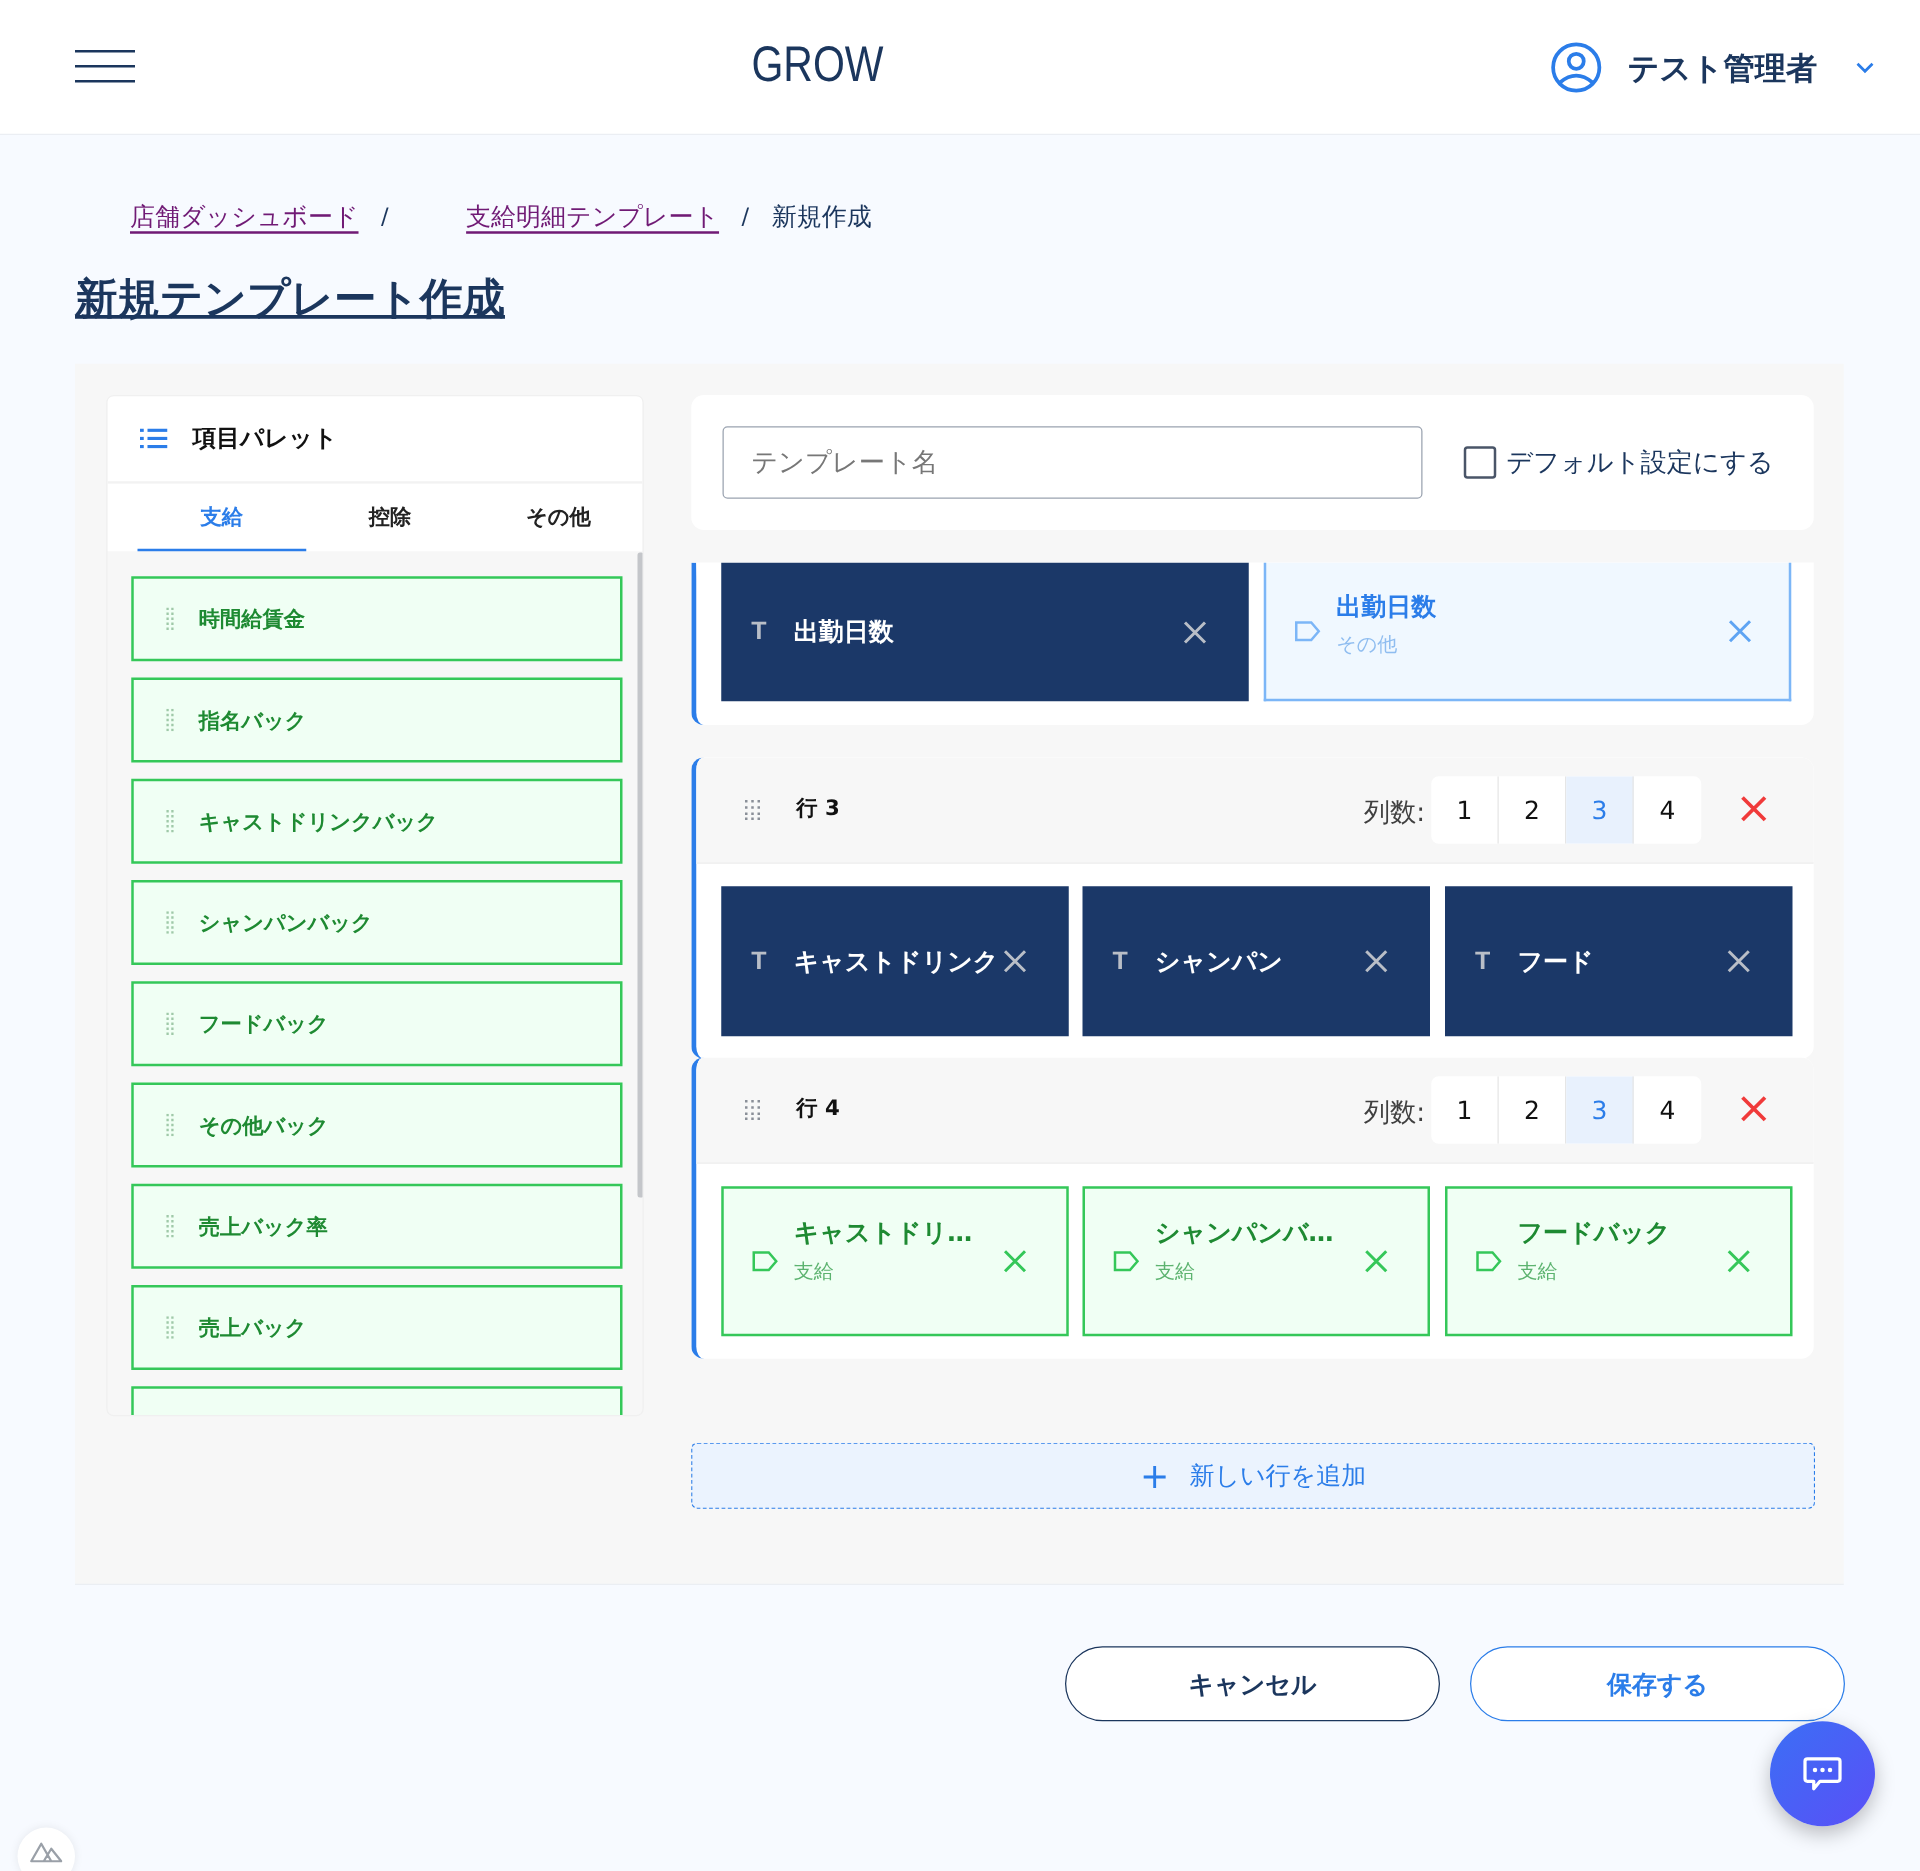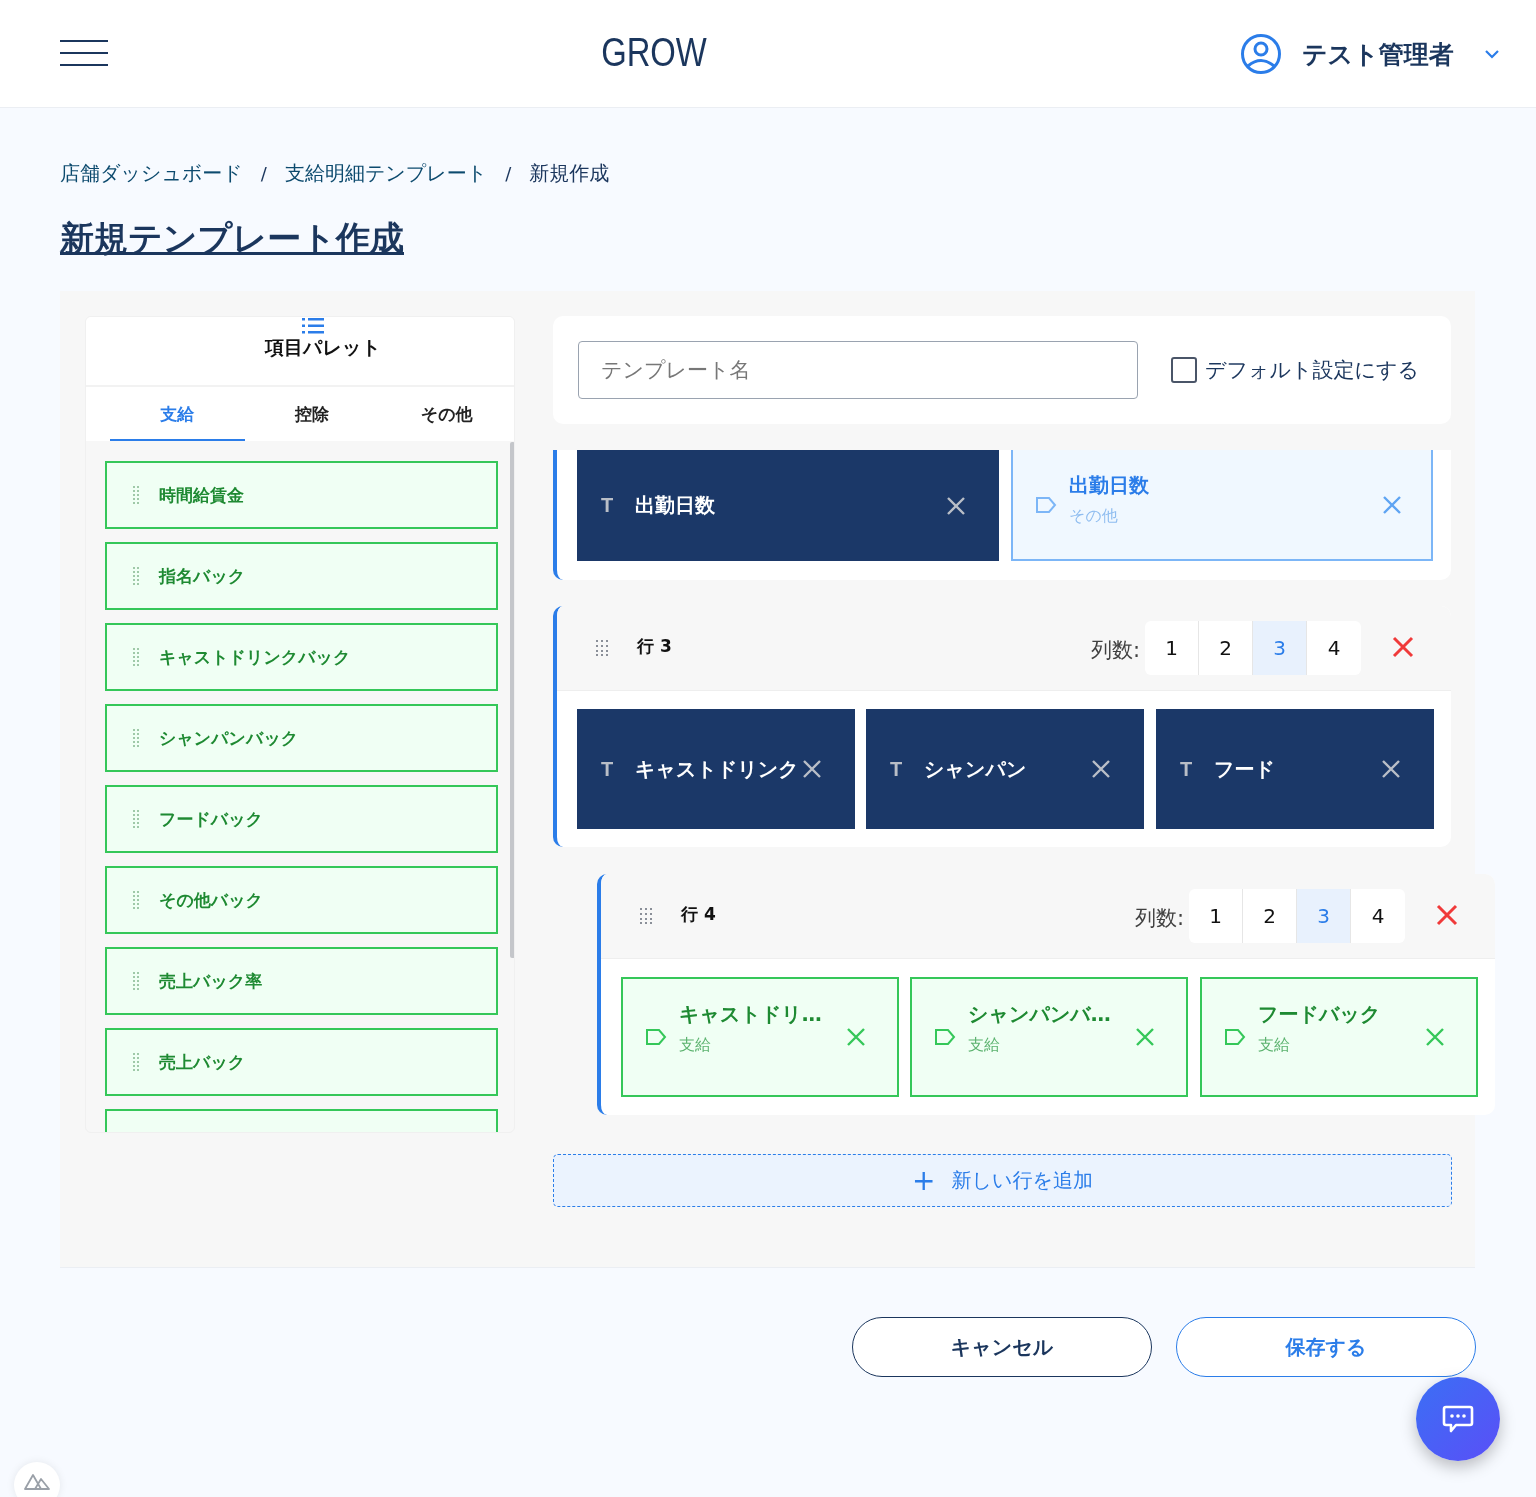--- a/index.html
+++ b/index.html
@@ -14,30 +14,30 @@
   .hamburger span:nth-child(2) { top: 13px; }
   .hamburger span:nth-child(3) { top: 25px; }
   .logo { position: absolute; left: 0; width: 1308px; top: 30px; text-align: center; font-family: "Liberation Sans", sans-serif; font-size: 40px; letter-spacing: 0px; color: #1b365d; transform: scaleX(0.82); transform-origin: 654px 0; }
   .user { position: absolute; left: 1240px; top: 33px; height: 42px; display: flex; align-items: center; cursor: pointer; }
   .user .avatar { width: 42px; height: 42px; }
   .user .uname { margin-left: 20px; font-size: 25px; font-weight: bold; color: #1b365d; }
   .user .chev { margin-left: 28px; width: 20px; height: 20px; }
 
   
   .breadcrumb { position: absolute; left: 60px; top: 160px; display: flex; align-items: center; font-size: 20px; color: #1b365d; }
-  .breadcrumb a { color: #0c4a6e; text-underline-offset: 5px; cursor: pointer; }
+  .breadcrumb a { color: #701a75; text-decoration: underline; text-underline-offset: 5px; cursor: pointer; margin-left: 44px; }
   .breadcrumb .sep { margin: 0 18px; color: #1b365d; font-size: 18px; }
   .page-title { position: absolute; left: 60px; top: 216px; font-size: 34px; font-weight: bold; color: #1b365d; text-decoration: underline; }
 
   
   .workarea { position: absolute; left: 60px; top: 291px; width: 1415px; height: 977px; background: #f7f7f7; border-bottom: 1px solid #ebeef3; }
 
   
   .palette { position: absolute; left: 25px; top: 25px; width: 430px; height: 817px; background: #f7f7f7; border-radius: 6px; overflow: hidden; border: 1px solid #f0f0f0; }
-  .palette-head { height: 70px; background: #fff; display: flex; align-items: center; padding-left: 26px; border-bottom: 2px solid #f2f2f2; flex-direction: column; }
+  .palette-head { height: 70px; background: #fff; display: flex; align-items: center; padding-left: 26px; border-bottom: 2px solid #f2f2f2; }
   .palette-head .list-icon { width: 22px; height: 18px; }
   .palette-head .ptitle { margin-left: 20px; font-size: 19px; font-weight: bold; color: #111; }
   .tabs { height: 54px; background: #fff; display: flex; padding-left: 24px; position: relative; }
   .tab { width: 135px; text-align: center; font-size: 17px; font-weight: bold; color: #222; line-height: 54px; cursor: pointer; position: relative; }
   .tab.active { color: #2b7de9; }
   .tab.active::after { content: ""; position: absolute; left: 0; right: 0; bottom: 0; height: 2px; background: #2b7de9; }
   .palette-list { position: absolute; left: 0; top: 125px; width: 428px; height: 692px; overflow: hidden; }
   .scrollbar { position: absolute; left: 424px; top: 125px; width: 5px; height: 516px; background: #c4c6ca; border-radius: 2px; }
   .pitem { position: absolute; left: 19px; width: 393px; height: 68px; border: 2px solid #35c759; background: #f0fff4; display: flex; align-items: center; padding-left: 26px; cursor: grab; }
   .pitem .grip { width: 6px; height: 18px; }
@@ -358,21 +358,21 @@
     </div>
     <div class="cell dark" style="left:599px; top:103px; width:278px;">
       <span class="ticon">T</span>
       <span class="ctext">フード</span>
       <svg class="cx" style="left:224px;" viewBox="0 0 22 22">
           <path d="M3 3 L19 19 M19 3 L3 19" stroke="#b9bec7" stroke-width="2.4"></path>
         </svg>
     </div>
   </div>
 
-  <div class="rowcard" style="top:583px; height:241px;margin-left:44px;">
+  <div class="rowcard" style="top:555px; height:241px;">
     <div class="rhead">
       <svg class="rgrip" viewBox="0 0 16 18">
           <g fill="#8a8f98">
             <rect x="1" y="1" width="2" height="2"></rect>
             <rect x="6" y="1" width="2" height="2"></rect>
             <rect x="11" y="1" width="2" height="2"></rect>
             <rect x="1" y="6" width="2" height="2"></rect>
             <rect x="6" y="6" width="2" height="2"></rect>
             <rect x="11" y="6" width="2" height="2"></rect>
             <rect x="1" y="11" width="2" height="2"></rect>

